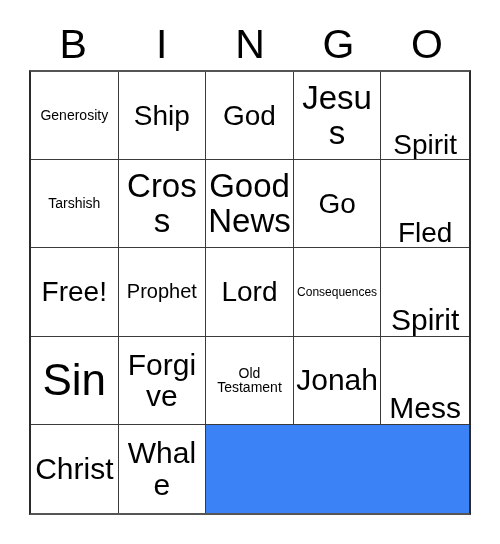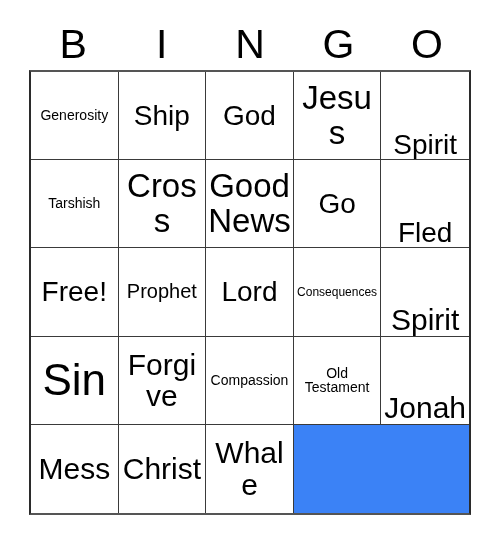--- a/index.html
+++ b/index.html
@@ -156,23 +156,20 @@
       <div class="cell">
         <span class="cell-text s-md">Spirit</span>
       </div>
       <div class="cell">
         <span class="cell-text s-xxl">Sin</span>
       </div>
       <div class="cell">
         <span class="cell-text s-md">Forgive</span>
       </div>
       <div class="cell">
-        <span class="cell-text s-xxs">Compassion</span>
-      </div>
-      <div class="cell">
         <span class="cell-text s-xxs">Old Testament</span>
       </div>
       <div class="cell">
         <span class="cell-text s-md">Jonah</span>
       </div>
       <div class="cell">
         <span class="cell-text s-md">Mess</span>
       </div>
       <div class="cell">
         <span class="cell-text s-md">Christ</span>

